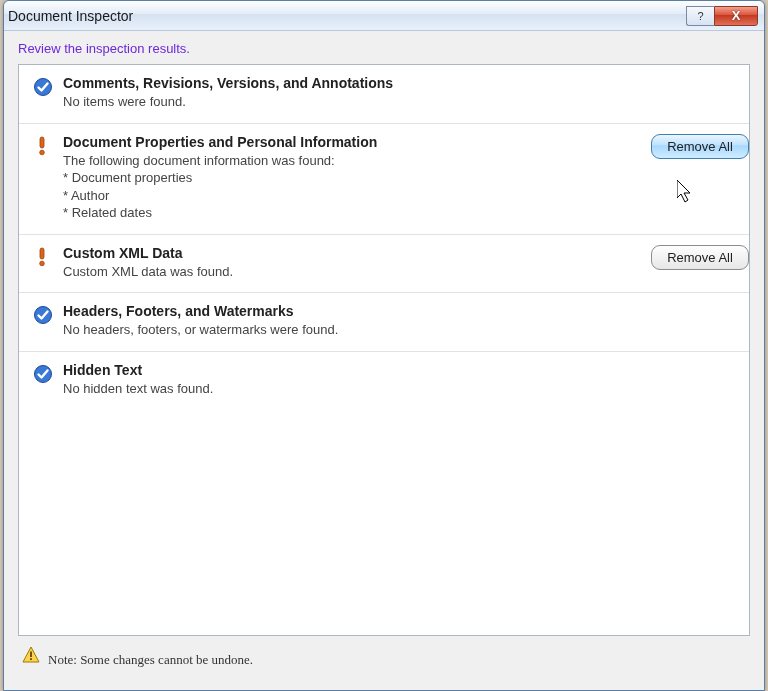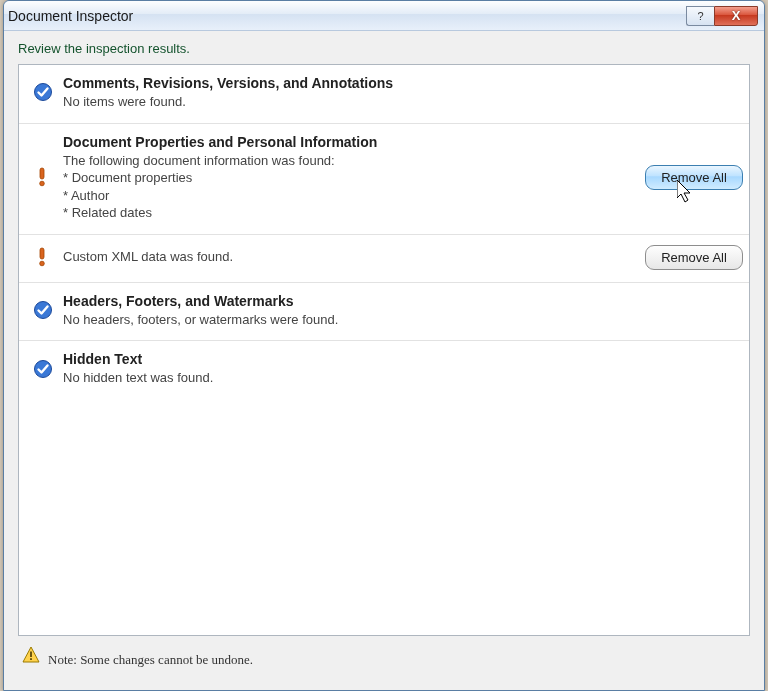--- a/index.html
+++ b/index.html
@@ -70,34 +70,34 @@
   }
   .client {
     flex: 1;
     padding: 10px 14px 12px 14px;
     display: flex;
     flex-direction: column;
     background: #f0f0f0;
   }
   .instruction {
     font-size: 13px;
-    color: #14532d;
+    color: #6d28d9;
     margin-bottom: 8px;
   }
   .results-panel {
     flex: 1;
     background: #fff;
     border: 1px solid #aeb6bf;
     overflow: auto;
   }
   .section {
-    padding: 10px 6px 12px 14px;
+    padding: 10px 0 12px 14px;
     border-bottom: 1px solid #e2e2e2;
     display: flex;
-    align-items: center;
+    align-items: flex-start;
     gap: 10px;
   }
   .section:last-child { border-bottom: none; }
   .icon-col { width: 20px; flex-shrink: 0; padding-top: 2px; }
   .text-col { flex: 1; }
   .action-col { width: 110px; flex-shrink: 0; text-align: right; }
   .sec-title {
     font-weight: bold;
     font-size: 14px;
     color: #222;
@@ -192,20 +192,21 @@
 * Related dates</div>
           </div>
           <div class="action-col"><div class="btn hover"><span>Remove All</span></div></div>
         </div>
         <div class="section">
           <div class="icon-col"><svg width="18" height="20" viewBox="0 0 12 20">
               <rect x="4" y="1" width="4" height="11" rx="2" fill="#d9641f" stroke="#a34500" stroke-width="0.8"></rect>
               <circle cx="6" cy="16.5" r="2.3" fill="#d9641f" stroke="#a34500" stroke-width="0.8"></circle>
             </svg></div>
           <div class="text-col">
+            <div class="sec-title">Custom XML Data</div>
             <div class="sec-body" style="white-space: pre-line;">Custom XML data was found.</div>
           </div>
           <div class="action-col"><div class="btn"><span>Remove All</span></div></div>
         </div>
         <div class="section">
           <div class="icon-col"><svg width="20" height="20" viewBox="0 0 20 20">
               <circle cx="10" cy="10" r="8.5" fill="#3a78d6" stroke="#1d4a9a" stroke-width="1"></circle>
               <polyline points="5.5,10.5 8.5,13.5 14.5,6.5" fill="none" stroke="#fff" stroke-width="2.4" stroke-linecap="round" stroke-linejoin="round"></polyline>
             </svg></div>
           <div class="text-col">

